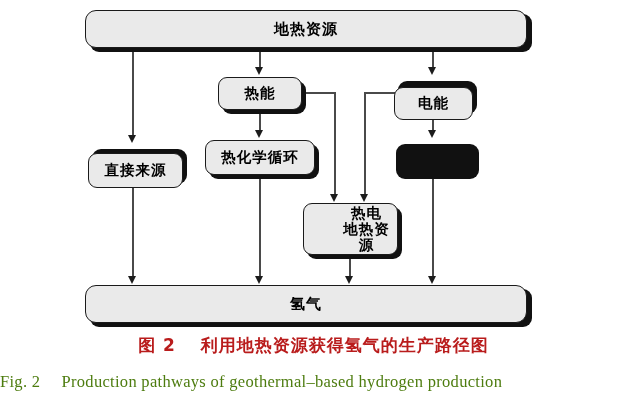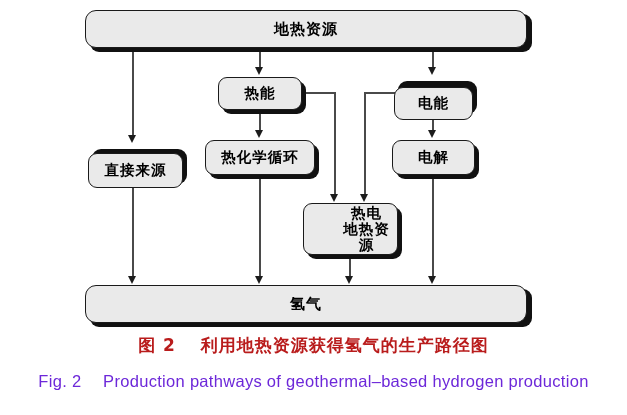--- a/index.html
+++ b/index.html
@@ -86,26 +86,26 @@
     font-size: 17px;
     font-weight: bold;
     letter-spacing: 1px;
     color: #b91c1c;
     white-space: pre;
   }
   .caption-en {
     position: absolute;
     left: 0;
     top: 371px;
-    width: 627px;
+    width: 501px;
     text-align: center;
-    font-family: Liberation Sans, sans-serif;
+    font-family: Liberation Serif, serif;
     font-size: 16.5px;
     letter-spacing: 0.3px;
-    color: #6d28d9;
+    color: #4d7c0f;
     white-space: pre;
   }
 </style>
 </head>
 <body>
 
 <div id="page">
 
   <div id="diagram">
 
@@ -166,23 +166,20 @@
     </div>
 
     <div class="node small" style="left:205px; top:140px; width:110px; height:35px;">
       <span class="lbl">热化学循环</span>
     </div>
 
     <div class="node small" style="left:394px; top:77px; width:79px; height:33px;margin-top:10px;">
       <span class="lbl">电能</span>
     </div>
 
-    <div class="node small" style="left:392px; top:140px; width:83px; height:35px;">
-      <span class="lbl">电解</span>
-    </div>
 
     <div class="node two-line" style="left:303px; top:203px; width:95px; height:52px; flex-direction:column;">
       <span class="lbl">热电</span>
       <span class="lbl">地热资源</span>
     </div>
 
     <div class="node wide" style="left:85px; top:285px; width:442px; height:38px;justify-content:center;">
       <span class="lbl">氢气</span>
     </div>
 

